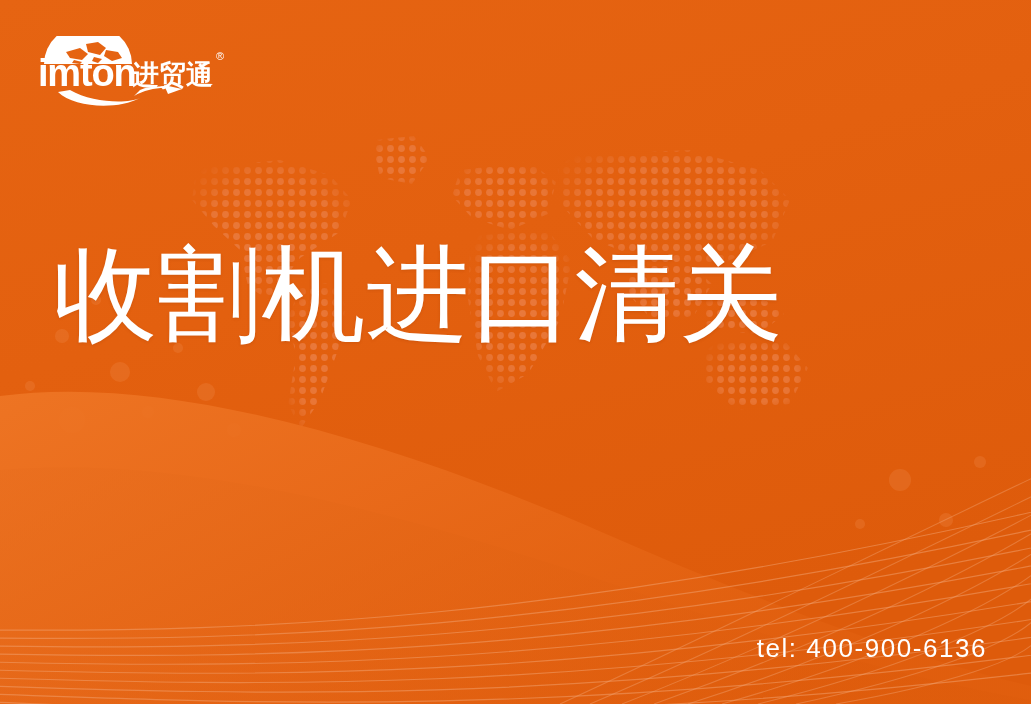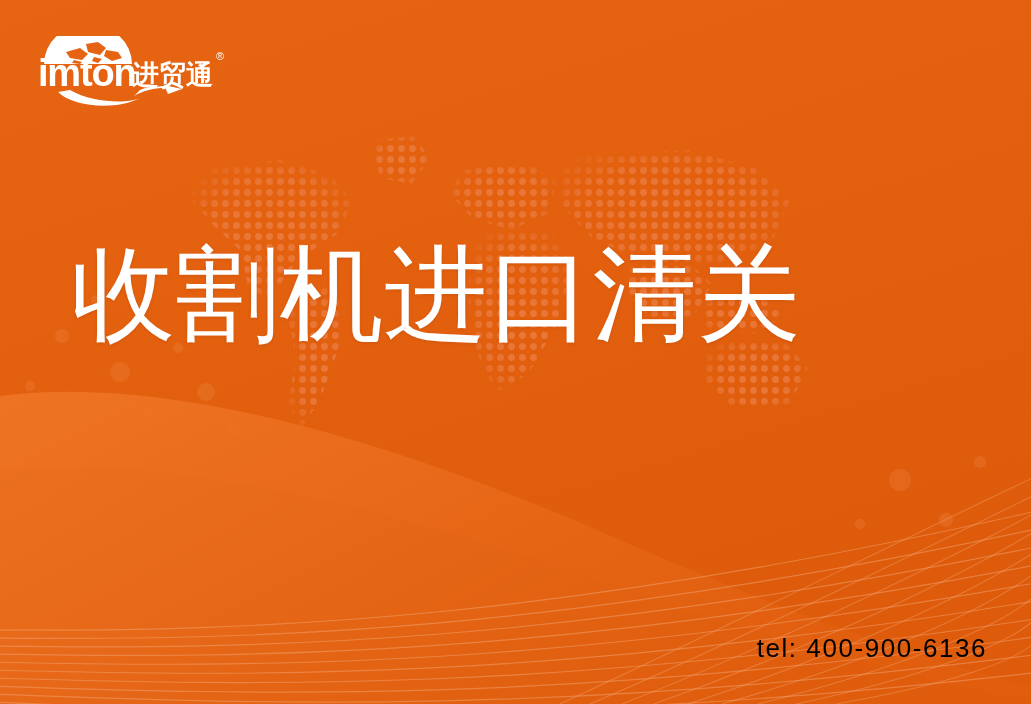--- a/index.html
+++ b/index.html
@@ -44,34 +44,33 @@
     left: 0;
     top: 228px;
     width: 836px;
     text-align: center;
     color: #ffffff;
     font-family: "Liberation Sans", "DejaVu Sans", sans-serif;
     font-weight: 300;
     letter-spacing: 0.02em;
     line-height: 1.28;
     text-shadow: 0 1px 3px rgba(120, 45, 0, 0.18);
-    margin-left: 18px;
   }
   .headline-line {
     display: block;
     font-size: 104px;
     white-space: nowrap;
   }
 
   
   #tel {
     position: absolute;
     right: 44px;
     top: 633px;
-    color: #000000;
+    color: #ffffff;
     font-size: 26px;
     font-family: "Liberation Sans", sans-serif;
     letter-spacing: 0.06em;
     white-space: nowrap;
   }
 </style>
 </head>
 <body>
 
 <div id="banner">

